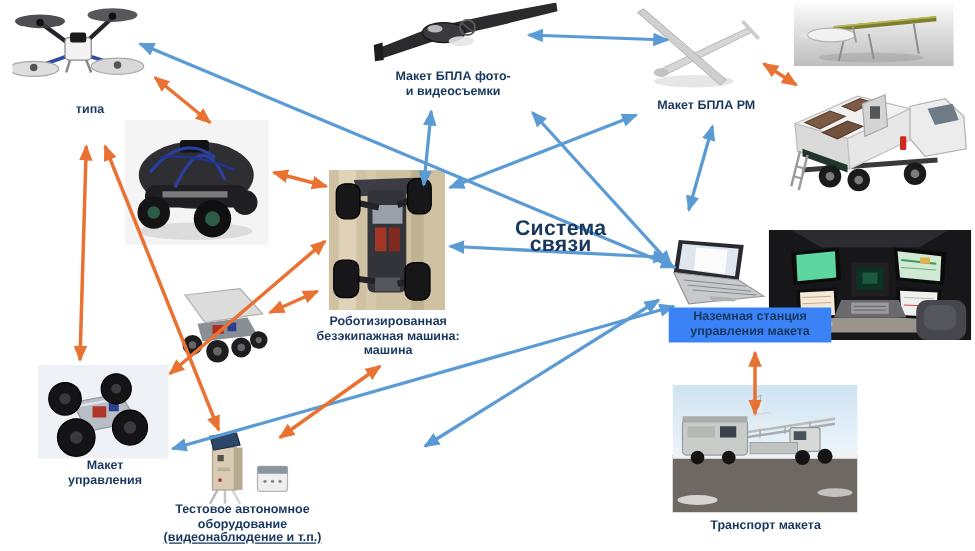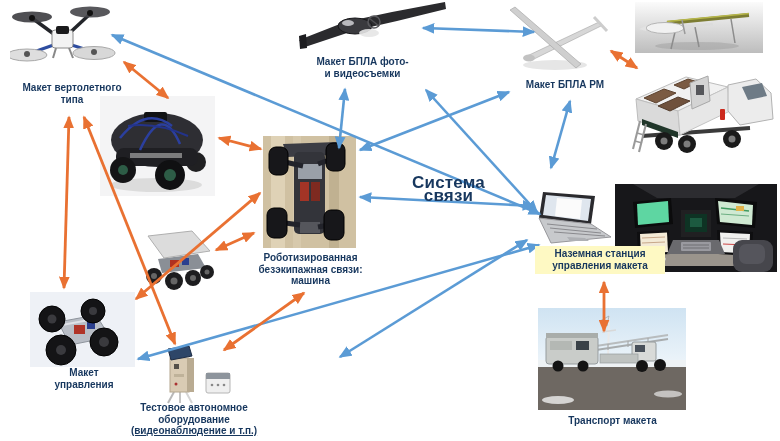--- a/index.html
+++ b/index.html
@@ -3,21 +3,21 @@
 <meta charset="utf-8">
 <style>
   html,body{margin:0;padding:0;background:#fff;}
   .stage{position:relative;width:780px;height:441px;background:#ffffff;overflow:hidden;
          font-family:"Liberation Sans",sans-serif;}
   .node{position:absolute;z-index:10;}
   .label{position:absolute;z-index:40;color:#17375e;font-weight:bold;font-size:10px;
          line-height:11.5px;text-align:center;font-family:"Liberation Sans",sans-serif;}
   .label .ln{display:block;}
   .comms{font-size:17px;line-height:13px;letter-spacing:0.2px;}
-  .gs-label{background:#fef9c3;padding:2px 0 3px 0;}
+  .gs-label{background:#3b82f6;padding:2px 0 3px 0;}
   .underl{text-decoration:underline;}
   svg.arrows{position:absolute;left:0;top:0;z-index:30;pointer-events:none;}
 </style>
 </head>
 <body>
 
 <div class="stage">
 
   <div class="node" style="left:10px;top:2px;">
     <svg width="110" height="80" viewBox="0 0 110 80">
@@ -283,41 +283,40 @@
         <circle cx="45" cy="58" r="5.5" fill="#141414"></circle>
       <rect x="94" y="34" width="24" height="19" rx="2" fill="#d8dad8" stroke="#969c9e"></rect>
       <rect x="97" y="37" width="10" height="7" fill="#48505a"></rect>
       <rect x="62" y="46" width="38" height="9" fill="#bfc3c1" stroke="#969c9e" stroke-width="0.7"></rect>
       <circle cx="104" cy="58" r="6" fill="#141414"></circle>
         <circle cx="122" cy="57" r="6" fill="#141414"></circle>
     </svg>
   </div>
 
   <div class="label" style="left:8px;top:82px;width:128px;">
-    <span class="ln">Макет вертолетного</span>
     <span class="ln">типа</span>
   </div>
 
   <div class="label" style="left:300px;top:56px;width:125px;">
     <span class="ln">Макет БПЛА фото-</span>
     <span class="ln">и видеосъемки</span>
   </div>
 
   <div class="label" style="left:512px;top:79px;width:106px;">
     <span class="ln">Макет БПЛА РМ</span>
   </div>
 
   <div class="label comms" style="left:396px;top:176px;width:105px;">
     <span class="ln">Система</span>
     <span class="ln">связи</span>
   </div>
 
   <div class="label" style="left:243px;top:252px;width:135px;">
     <span class="ln">Роботизированная</span>
-    <span class="ln">безэкипажная связи:</span>
+    <span class="ln">безэкипажная машина:</span>
     <span class="ln">машина</span>
   </div>
 
   <div class="label gs-label" style="left:535px;top:246px;width:130px;">
     <span class="ln">Наземная станция</span>
     <span class="ln">управления макета</span>
   </div>
 
   <div class="label" style="left:38px;top:367px;width:92px;">
     <span class="ln">Макет</span>

